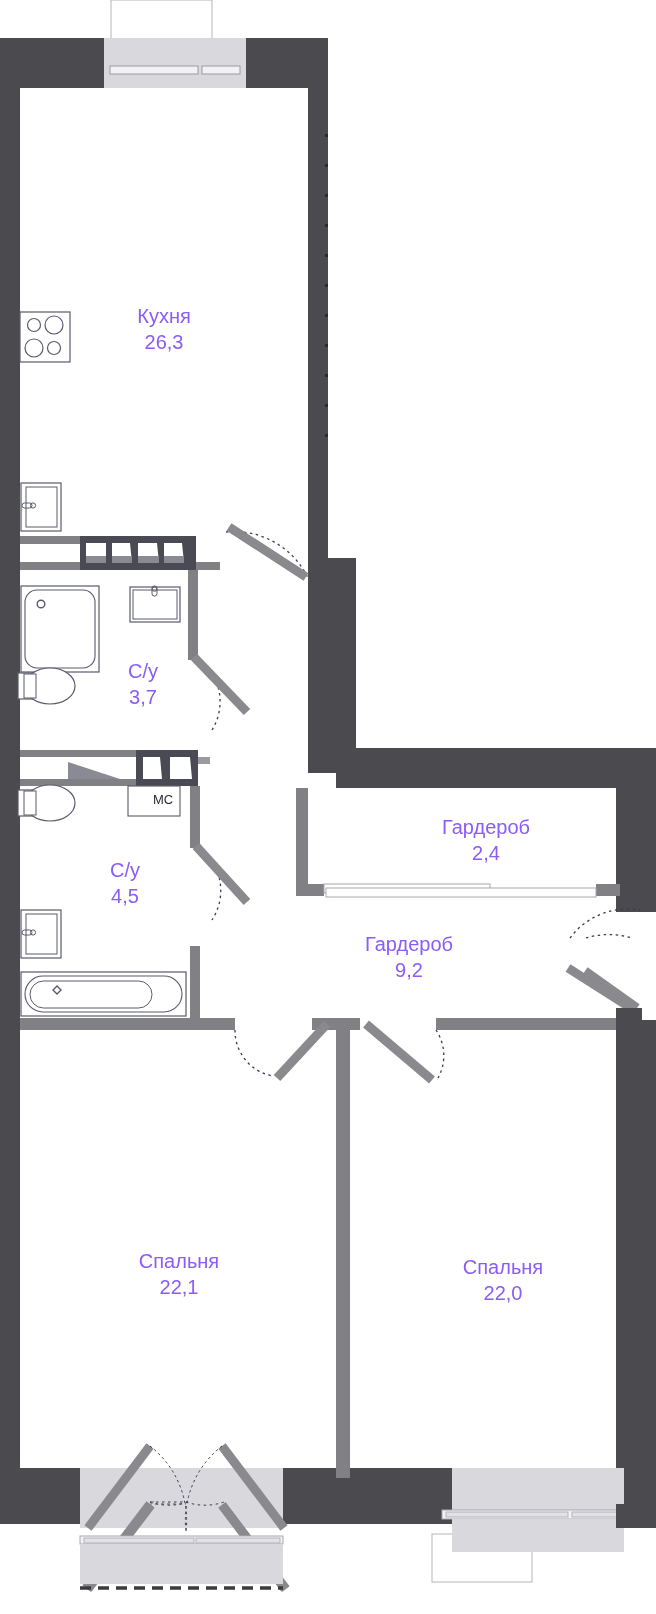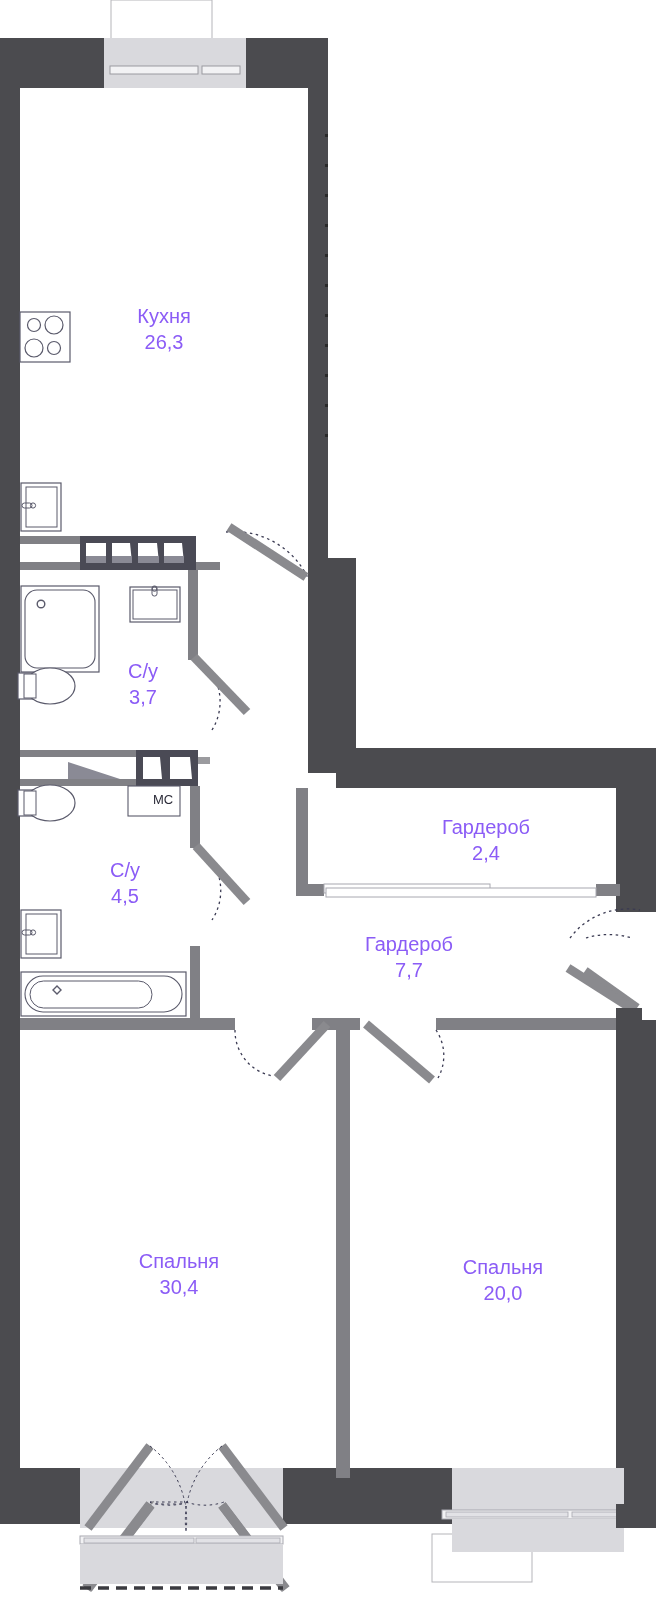--- a/index.html
+++ b/index.html
@@ -313,28 +313,28 @@
     <span class="ar">4,5</span>
   </div>
 
   <div class="room-label" style="left:459px; top:814px; transform:translate(-50%,0);margin-left:27px;">
     <span class="nm">Гардероб</span>
     <span class="ar">2,4</span>
   </div>
 
   <div class="room-label" style="left:409px; top:931px; transform:translate(-50%,0);">
     <span class="nm">Гардероб</span>
-    <span class="ar">7,7</span>
+    <span class="ar">9,2</span>
   </div>
 
   <div class="room-label" style="left:179px; top:1248px; transform:translate(-50%,0);">
     <span class="nm">Спальня</span>
-    <span class="ar">30,4</span>
+    <span class="ar">22,1</span>
   </div>
 
   <div class="room-label" style="left:503px; top:1254px; transform:translate(-50%,0);">
     <span class="nm">Спальня</span>
-    <span class="ar">20,0</span>
+    <span class="ar">22,0</span>
   </div>
 
   <div class="appliance-label" style="left:163px; top:792px; transform:translate(-50%,0);">MC</div>
 
 </div>
 
 </body></html>

